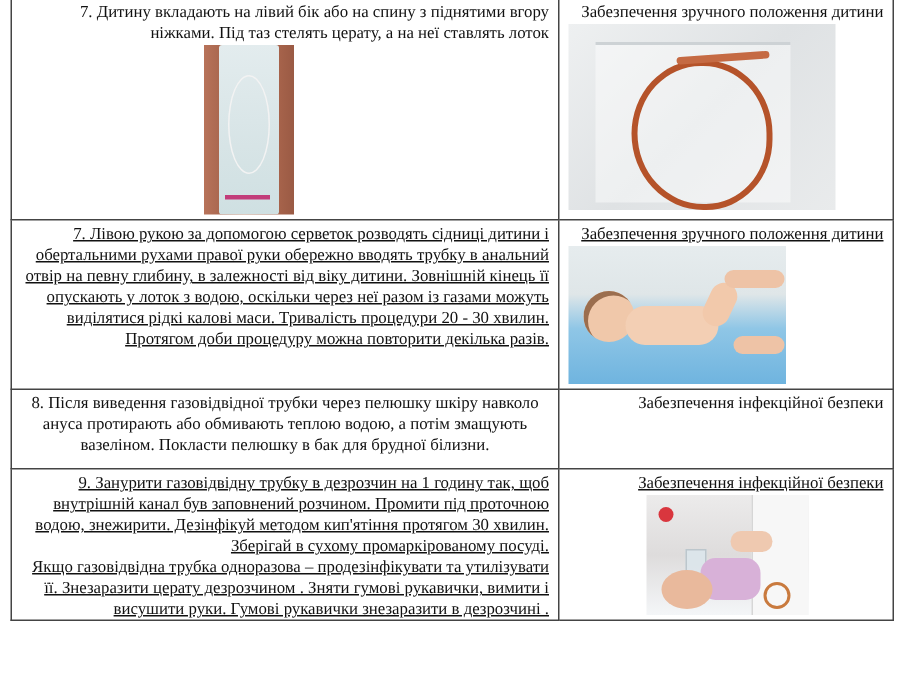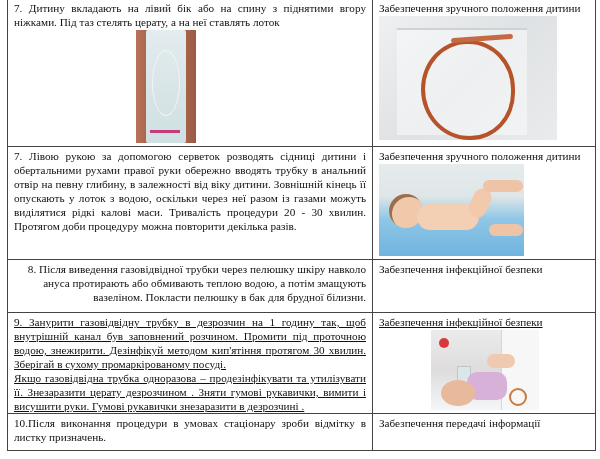--- a/index.html
+++ b/index.html
@@ -1,25 +1,25 @@
 <!DOCTYPE html>
 <html><head>
 <meta charset="utf-8">
 <style>
   html, body { margin: 0; padding: 0; background: #ffffff; }
   body { width: 600px; height: 459px; overflow: hidden; position: relative; font-family: "Liberation Serif", serif; color: #111; }
   table.proc { position: absolute; left: 7px; top: -2px; width: 587px; border-collapse: collapse; table-layout: fixed; }
   table.proc td { border: 1.5px solid #444; vertical-align: top; padding: 2px 6px 0 6px; font-size: 11.2px; line-height: 14px; }
   td.step { width: 352px; text-align: justify; }
   td.goal { width: 210px; }
-  .txt { display: block; }
+  .txt { display: block; text-align: right; }
   .pic { display: block; overflow: hidden; position: relative; }
   
   tr.r6 td { height: 145px; }
-  tr.r7 td { height: 110px; }
+  tr.r7 td { height: 110px; text-decoration: underline; }
   tr.r8 td { height: 50px; }
   tr.r9 td { height: 94px; text-decoration: underline; }
   tr.r10 td { height: 34px; }
 
   
   .img-packet { width: 60px; height: 113px; margin: 1px 0 0 122px;
     background: linear-gradient(90deg, #b8735a 0%, #a8664e 20%, #c98b6e 45%, #b06a50 70%, #9a5a44 100%); }
   .img-packet .bag { position: absolute; left: 10px; top: 0; width: 40px; height: 113px; background: linear-gradient(180deg,#e3ecee 0%, #d7e4e6 60%, #cfe0e2 100%); border-radius: 2px; }
   .img-packet .loop { position: absolute; left: 16px; top: 20px; width: 26px; height: 64px; border: 1.5px solid #f3f3f3; border-radius: 50%; }
   .img-packet .label { position: absolute; left: 14px; top: 100px; width: 30px; height: 3px; background: #c23d7a; }
@@ -81,21 +81,21 @@
         <div class="head"></div>
         <div class="body"></div>
         <div class="leg"></div>
         <div class="hand"></div>
         <div class="hand2"></div>
       </div>
     </td>
   </tr>
   <tr class="r8">
     <td class="step">
-      <span class="txt" style="text-align:right;">8. Після виведення газовідвідної трубки через пелюшку шкіру навколо ануса протирають або обмивають теплою водою, а потім змащують вазеліном. Покласти пелюшку в бак для брудної білизни.</span>
+      <span class="txt" style="text-align:center;">8. Після виведення газовідвідної трубки через пелюшку шкіру навколо ануса протирають або обмивають теплою водою, а потім змащують вазеліном. Покласти пелюшку в бак для брудної білизни.</span>
     </td>
     <td class="goal">
       <span class="txt">Забезпечення інфекційної безпеки</span>
     </td>
   </tr>
   <tr class="r9">
     <td class="step">
       <span class="txt">9. Занурити газовідвідну трубку в дезрозчин  на 1 годину так, щоб внутрішній канал був заповнений розчином. Промити під проточною водою, знежирити. Дезінфікуй методом кип'ятіння протягом 30 хвилин. Зберігай в сухому промаркірованому посуді.</span>
       <span class="txt">Якщо газовідвідна трубка одноразова – продезінфікувати та утилізувати її. Знезаразити церату дезрозчином . Зняти гумові рукавички, вимити і висушити руки. Гумові рукавички знезаразити в дезрозчині .</span>
     </td>
@@ -105,22 +105,14 @@
         <div class="badge"></div>
         <div class="coat"></div>
         <div class="jar"></div>
         <div class="suit"></div>
         <div class="doll"></div>
         <div class="hands"></div>
         <div class="tube"></div>
       </div>
     </td>
   </tr>
-  <tr class="r10">
-    <td class="step">
-      <span class="txt">10.Після виконання процедури в умовах стаціонару зроби відмітку в листку призначень.</span>
-    </td>
-    <td class="goal">
-      <span class="txt">Забезпечення передачі інформації</span>
-    </td>
-  </tr>
 </tbody>
   </table>
 
 </body></html>

